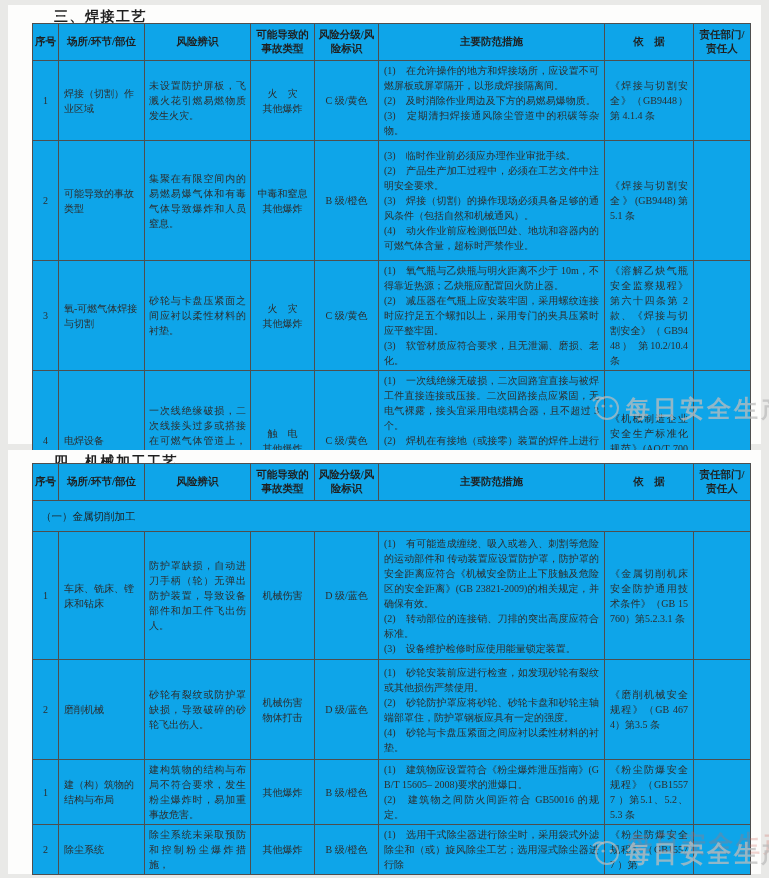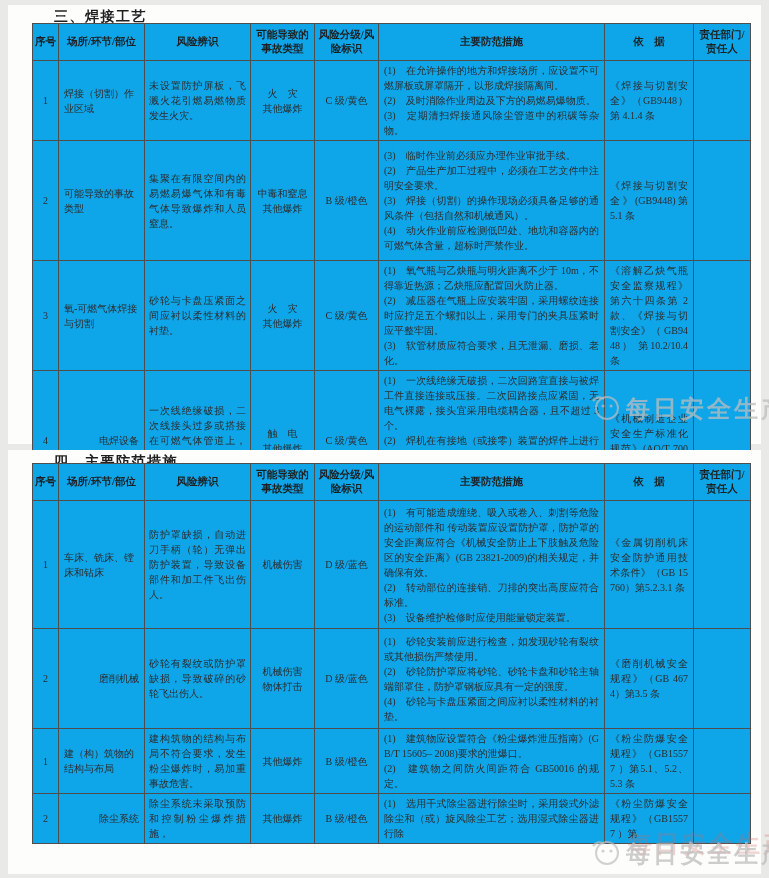--- a/index.html
+++ b/index.html
@@ -14,21 +14,21 @@
                letter-spacing:1.5px; white-space:nowrap; }
   table.risk { position:absolute; left:24px; width:718px; border-collapse:collapse;
                table-layout:fixed; background:#0ea5e9; }
   .risk th, .risk td { border:1px solid #4e4e4e; font-size:10px; line-height:15px;
                color:#2d2d2d; vertical-align:middle; padding:2px 3px;
                word-break:break-all; overflow:hidden; }
   .risk th { font-weight:bold; text-align:center; font-size:10.5px; line-height:14px;
                padding:3px 1px; color:#1f1f1f; }
   td.c   { text-align:center; }
   td.place { text-align:left; padding:9px 5px; }
-  td.place.tc { text-align:right;margin-left:30px; }
+  td.place.tc { text-align:left;margin-left:30px; }
   td.riskc { text-align:justify; padding:1px 4px; }
   td.acc div { }
   td.meas { text-align:justify; padding:2px 5px; }
   td.meas div { text-align:justify; }
   td.basis { text-align:justify; padding:2px 5px; }
   td.sub { text-align:left; font-size:10.5px; padding-left:8px; color:#1f1f1f; }
   .r37{height:37px} .r52{height:52px} .r120{height:120px} .r88{height:88px}
   .r117{height:117px} .r31{height:31px} .r128{height:128px} .r100{height:100px}
   .r22{height:22px} .r64{height:64px} .r40{height:40px}
   .watermark { position:absolute; display:flex; align-items:center; gap:4px;
@@ -135,21 +135,21 @@
               <div>(3)　禁止搭载或利用厂房金属结构、管道、轨道、设备可移动部位，以及 PE 线等作为焊接二次回路。</div>
             </td>
         <td class="basis">《机械制造企业安全生产标准化规范》(AQ/T 7009)第</td>
         <td></td>
       </tr>
       </tbody>
     </table>
   </div>
 
   <div class="panel panel2">
-    <div class="sec-title" style="top:3px;left:46px">四、主要防范措施</div>
+    <div class="sec-title" style="top:3px;left:46px">四、机械加工工艺</div>
 
     <table class="risk" style="top:13px">
       <colgroup>
         <col style="width:26px">
           <col style="width:86px">
           <col style="width:106px">
         <col style="width:64px">
           <col style="width:64px">
           <col style="width:226px">
         <col style="width:89px">
@@ -159,20 +159,23 @@
       <tr class="r37">
         <th>序号</th>
         <th>场所/环节/部位</th>
         <th>风险辨识</th>
         <th>可能导致的事故类型</th>
         <th>风险分级/风险标识</th>
         <th>主要防范措施</th>
         <th>依　据</th>
         <th>责任部门/责任人</th>
       </tr>
+      <tr class="r31">
+        <td colspan="8" class="sub">（一）金属切削加工</td>
+      </tr>
       <tr class="r128">
         <td class="c">1</td>
         <td class="place">车床、铣床、镗床和钻床</td>
         <td class="riskc">防护罩缺损，自动进刀手柄（轮）无弹出防护装置，导致设备部件和加工件飞出伤人。</td>
         <td class="c acc">
               <div>机械伤害</div>
             </td>
         <td class="c">D 级/蓝色</td>
         <td class="meas">
               <div>(1)　有可能造成缠绕、吸入或卷入、刺割等危险的运动部件和 传动装置应设置防护罩，防护罩的安全距离应符合《机械安全防止上下肢触及危险区的安全距离》(GB 23821-2009)的相关规定，并确保有效。</div>

